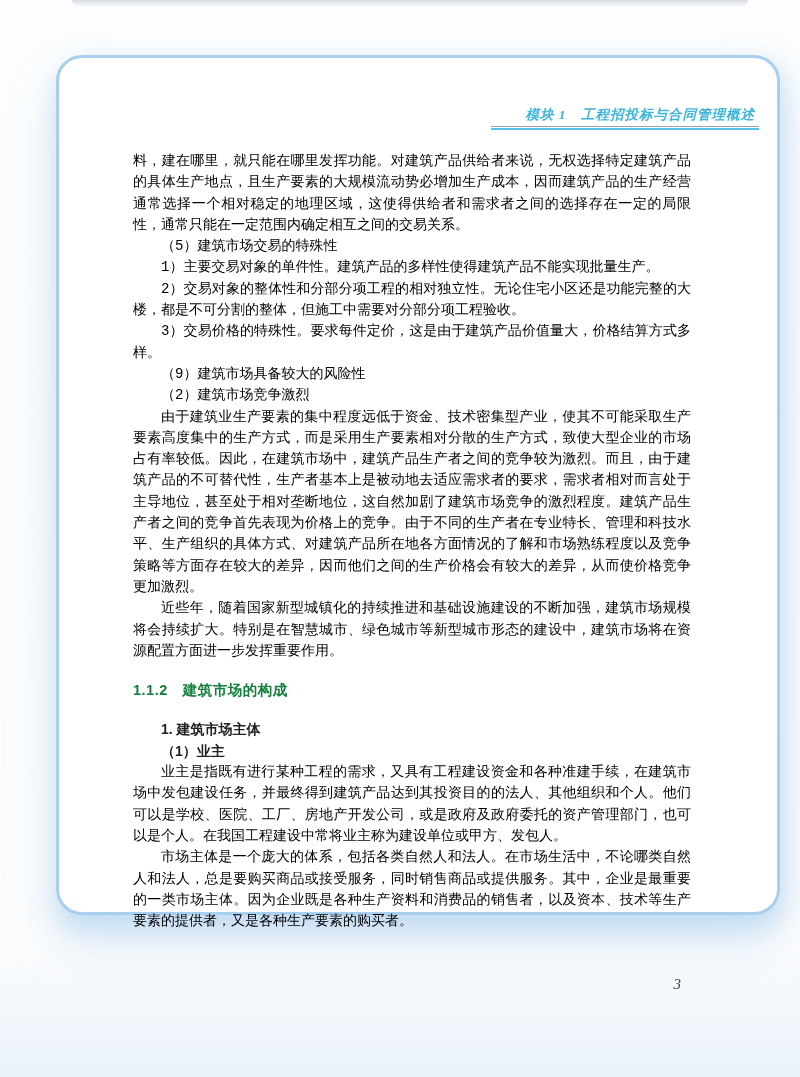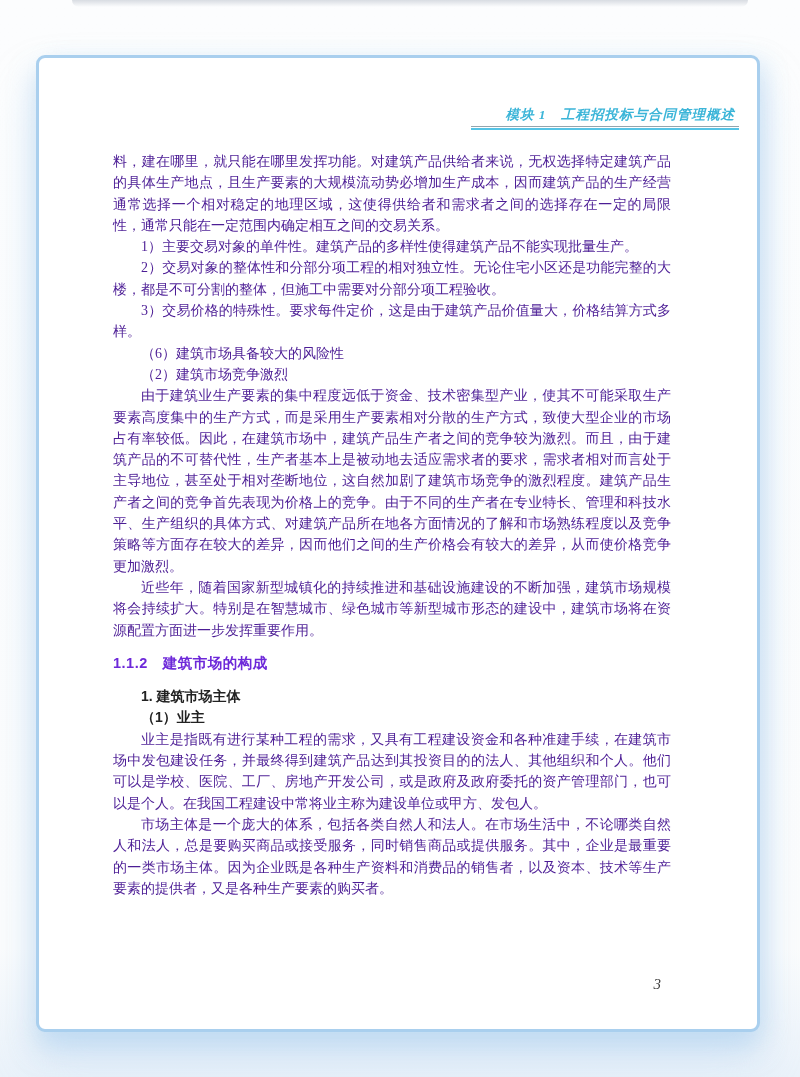--- a/index.html
+++ b/index.html
@@ -14,25 +14,25 @@
   .page-gap {
     position: absolute;
     left: 72px; top: 0;
     width: 676px; height: 7px;
     border-radius: 0 0 7px 7px;
     background: linear-gradient(180deg, #d8dce2 0%, rgba(255,255,255,0) 100%);
   }
   
   .page-card {
     position: absolute;
-    left: 36px; top: 55px;
-    width: 724px; height: 977px;
+    left: 56px; top: 55px;
+    width: 724px; height: 860px;
     background: #ffffff;
     border: 3px solid #a9cfee;
-    border-radius: 9px;
+    border-radius: 26px;
     box-shadow:
       0 16px 26px rgba(168, 205, 238, 0.50),
       0 30px 48px rgba(185, 216, 243, 0.35),
       10px 0 18px rgba(205, 228, 248, 0.25);
   }
   .running-header {
     position: absolute;
     top: 48px; right: 18px;
     display: flex;
     flex-direction: column;
@@ -52,34 +52,34 @@
     width: 268px; height: 4px;
     border-top: 1px solid #93a5ae;
     border-bottom: 2px solid #55c4e6;
   }
   .content {
     position: absolute;
     left: 74px; top: 93px;
     width: 558px;
   }
   .para {
-    font-family: Liberation Serif, serif;
+    font-family: Liberation Mono, monospace;
     font-size: 14px;
     line-height: 21.3px;
     text-align: justify;
-    color: #4c1d95;
+    color: #000000;
   }
   .para.indent { text-indent: 2em; }
   .para.heading {
     font-family: "Liberation Sans", sans-serif;
     font-weight: bold;
     font-size: 14.5px;
-    color: #6d28d9;
+    color: #15803d;
     letter-spacing: 0.5px;
-    margin: 12px 0;
+    margin: 18px 0;
   }
   .para.item {
     font-family: "Liberation Sans", sans-serif;
     color: #222;
     font-weight: bold;
   }
   .page-number {
     position: absolute;
     top: 918px; right: 96px;
     font-family: "Liberation Serif", serif;
@@ -95,24 +95,25 @@
 
 <div class="page-card">
 
   <div class="running-header">
     <span class="rh-text">模块 1　工程招投标与合同管理概述</span>
     <div class="header-rule"></div>
   </div>
 
   <div class="content" id="content">
       <div class="para body">料，建在哪里，就只能在哪里发挥功能。对建筑产品供给者来说，无权选择特定建筑产品的具体生产地点，且生产要素的大规模流动势必增加生产成本，因而建筑产品的生产经营通常选择一个相对稳定的地理区域，这使得供给者和需求者之间的选择存在一定的局限性，通常只能在一定范围内确定相互之间的交易关系。</div>
+      <div class="para body indent">（5）建筑市场交易的特殊性</div>
       <div class="para body indent">1）主要交易对象的单件性。建筑产品的多样性使得建筑产品不能实现批量生产。</div>
       <div class="para body indent">2）交易对象的整体性和分部分项工程的相对独立性。无论住宅小区还是功能完整的大楼，都是不可分割的整体，但施工中需要对分部分项工程验收。</div>
       <div class="para body indent">3）交易价格的特殊性。要求每件定价，这是由于建筑产品价值量大，价格结算方式多样。</div>
-      <div class="para body indent">（6）建筑市场具备较大的风险性</div>
+      <div class="para body indent">（9）建筑市场具备较大的风险性</div>
       <div class="para body indent">（2）建筑市场竞争激烈</div>
       <div class="para body indent">由于建筑业生产要素的集中程度远低于资金、技术密集型产业，使其不可能采取生产要素高度集中的生产方式，而是采用生产要素相对分散的生产方式，致使大型企业的市场占有率较低。因此，在建筑市场中，建筑产品生产者之间的竞争较为激烈。而且，由于建筑产品的不可替代性，生产者基本上是被动地去适应需求者的要求，需求者相对而言处于主导地位，甚至处于相对垄断地位，这自然加剧了建筑市场竞争的激烈程度。建筑产品生产者之间的竞争首先表现为价格上的竞争。由于不同的生产者在专业特长、管理和科技水平、生产组织的具体方式、对建筑产品所在地各方面情况的了解和市场熟练程度以及竞争策略等方面存在较大的差异，因而他们之间的生产价格会有较大的差异，从而使价格竞争更加激烈。</div>
       <div class="para body indent">近些年，随着国家新型城镇化的持续推进和基础设施建设的不断加强，建筑市场规模将会持续扩大。特别是在智慧城市、绿色城市等新型城市形态的建设中，建筑市场将在资源配置方面进一步发挥重要作用。</div>
       <div class="para heading">1.1.2　建筑市场的构成</div>
       <div class="para item indent">1. 建筑市场主体</div>
       <div class="para item indent">（1）业主</div>
       <div class="para body indent">业主是指既有进行某种工程的需求，又具有工程建设资金和各种准建手续，在建筑市场中发包建设任务，并最终得到建筑产品达到其投资目的的法人、其他组织和个人。他们可以是学校、医院、工厂、房地产开发公司，或是政府及政府委托的资产管理部门，也可以是个人。在我国工程建设中常将业主称为建设单位或甲方、发包人。</div>
       <div class="para body indent">市场主体是一个庞大的体系，包括各类自然人和法人。在市场生活中，不论哪类自然人和法人，总是要购买商品或接受服务，同时销售商品或提供服务。其中，企业是最重要的一类市场主体。因为企业既是各种生产资料和消费品的销售者，以及资本、技术等生产要素的提供者，又是各种生产要素的购买者。</div>
     </div>
 

